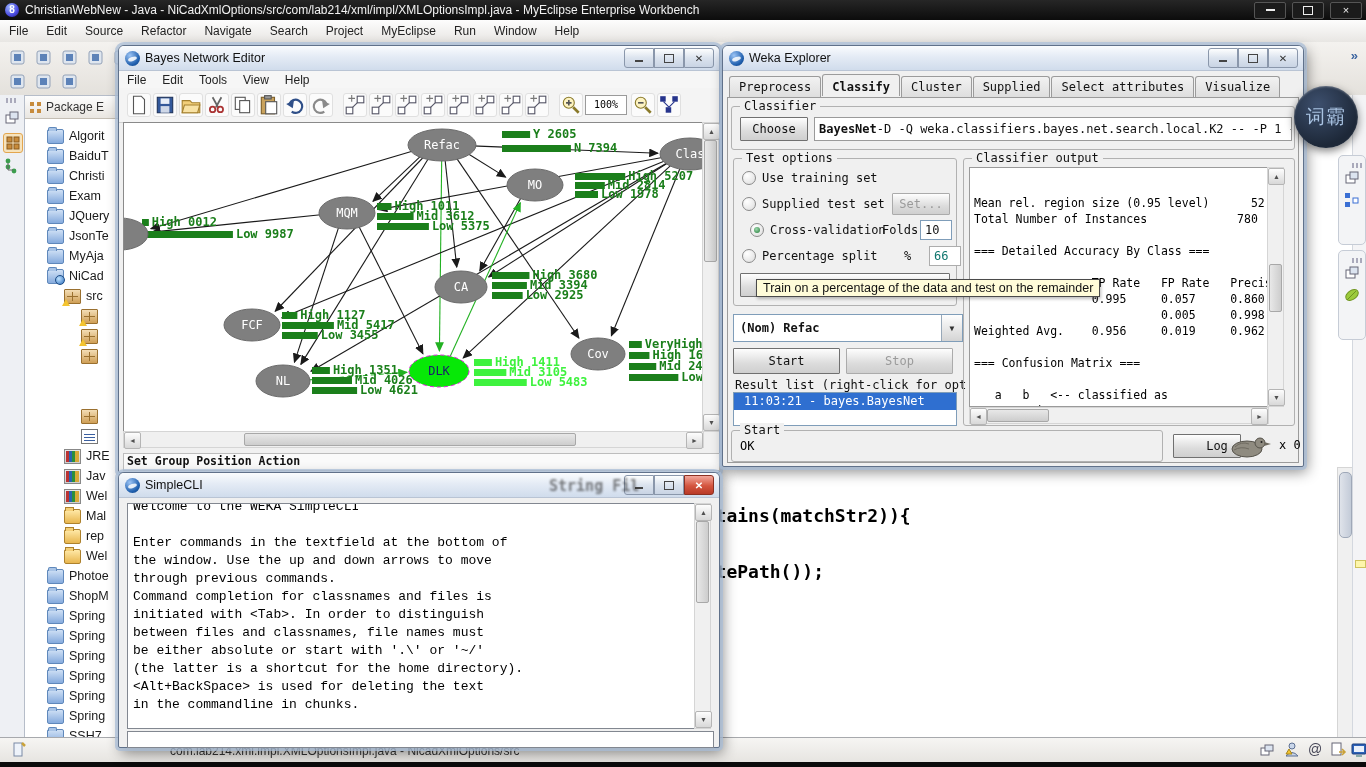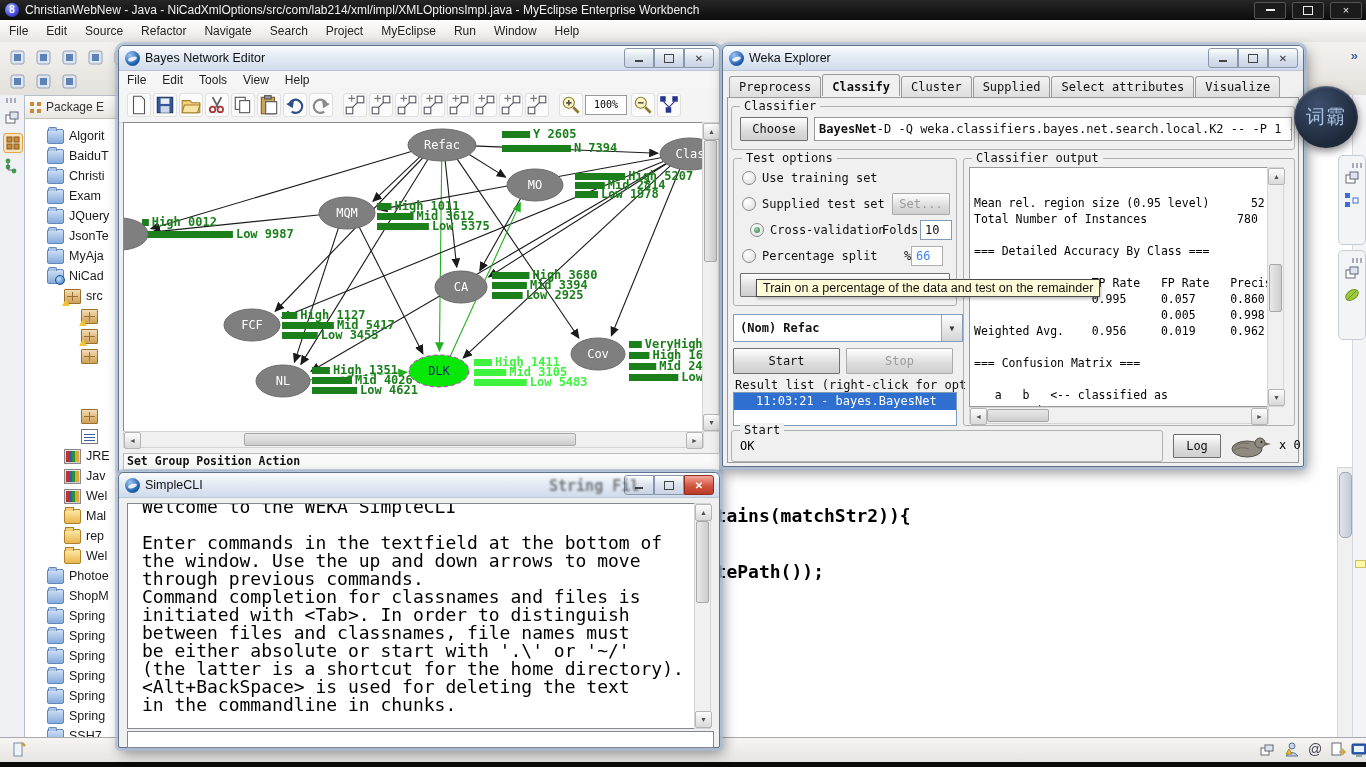--- a/index.html
+++ b/index.html
@@ -124,21 +124,21 @@
   .zoomfield{position:absolute;top:7px;width:40px;height:18px;background:#fff;border:1px solid #9a9a9a;
              font-size:10px;text-align:center;line-height:18px;}
   .canvas{position:absolute;left:4px;top:76px;width:578px;height:308px;background:#fff;border:1px solid #8a8a8a;overflow:hidden;}
   .bstatus{position:absolute;left:4px;top:407px;width:592px;height:16px;background:#fafafa;border:1px solid #bdbdbd;
            font-size:11.5px;font-weight:bold;line-height:15px;padding-left:3px;color:#111;}
 
   
   .ghost{position:absolute;left:430px;top:4px;font-family:"DejaVu Sans Mono",monospace;font-weight:bold;
          font-size:15px;color:rgba(45,45,45,.6);filter:blur(1px);}
   .cliarea{position:absolute;left:8px;top:30px;width:566px;height:224px;background:#fff;border:1px solid #828790;
-           overflow:hidden;font-size:18px;line-height:18px;color:#000;padding-left:14px;}
+           overflow:hidden;font-size:13px;line-height:18px;color:#000;padding-left:5px;font-family:Liberation Mono, monospace;}
   .cliarea .inner{margin-top:-6px;white-space:pre;}
   .cliinput{position:absolute;left:8px;top:258px;width:581px;height:13px;background:#fff;border:1px solid #828790;}
 
   
   .wtabs{position:absolute;left:6px;top:30px;height:22px;display:flex;font-family:"DejaVu Sans Mono",monospace;font-size:12px;}
   .wtab{padding:3px 9px 8px;border:1px solid #9b9b9b;border-bottom:none;background:linear-gradient(#f2f2f2,#ddd);
         margin-right:1px;border-radius:3px 3px 0 0;color:#111;}
   .wtab.active{background:#f0f0f0;position:relative;top:-2px;padding-top:5px;font-weight:bold;}
   .grp{position:absolute;border:1px solid #b1b1b1;border-radius:3px;}
   .grp legend,.glabel{position:absolute;top:-8px;left:8px;background:#f0f0f0;padding:0 4px;
@@ -149,21 +149,21 @@
   .wfield{background:#fff;border:1px solid #7f9db9;font-family:"DejaVu Sans Mono",monospace;font-size:12px;
         position:absolute;display:flex;align-items:center;padding-left:4px;color:#111;}
   .radio-row{position:absolute;display:flex;align-items:center;gap:6px;font-family:"DejaVu Sans Mono",monospace;font-size:12px;color:#111;}
   .rad{width:12px;height:12px;border-radius:50%;border:1px solid #8a8a8a;background:radial-gradient(circle at 35% 30%,#fff,#dcdcdc);position:relative;}
   .rad.on::after{content:"";position:absolute;inset:3px;border-radius:50%;background:radial-gradient(circle at 40% 35%,#9fd8ae,#1f7a35);}
   .combo{position:absolute;background:#fff;border:1px solid #7f9db9;display:flex;align-items:center;
          font-family:"DejaVu Sans Mono",monospace;font-size:12px;font-weight:bold;padding-left:6px;color:#111;}
   .combo .dd{margin-left:auto;width:20px;height:100%;background:linear-gradient(#fefefe,#d4d4d4);border-left:1px solid #98a8b8;
          display:flex;align-items:center;justify-content:center;font-size:8px;color:#333;}
   .rlist{position:absolute;background:#fff;border:1px solid #7f9db9;font-family:"DejaVu Sans Mono",monospace;font-size:12px;}
-  .rlist .row{height:17px;line-height:17px;padding-left:22px;white-space:nowrap;}
+  .rlist .row{height:17px;line-height:17px;padding-left:10px;white-space:nowrap;}
   .rlist .row.sel{background:#2f6fd0;color:#fff;}
   .outarea{position:absolute;background:#fff;border:1px solid #9a9a9a;overflow:hidden;
            font-family:"DejaVu Sans Mono",monospace;font-size:11.5px;line-height:16px;white-space:pre;color:#000;padding-left:4px;}
   .tooltip{position:absolute;background:#fffcd9;border:1px solid #4a4a4a;font-size:12.5px;color:#111;
            padding:1px 6px;white-space:nowrap;z-index:50;box-shadow:1px 2px 3px rgba(0,0,0,.25);}
 
   .cibadge{left:1294px;top:86px;width:64px;height:62px;border-radius:50%;z-index:99;
            background:radial-gradient(circle at 38% 30%,#3d4f6d,#1d2838 70%);
            box-shadow:0 3px 8px rgba(0,0,0,.5),inset 0 1px 2px rgba(255,255,255,.3);
            color:#a9c3e2;font-size:19px;display:flex;align-items:center;justify-content:center;letter-spacing:1px;}
@@ -442,20 +442,21 @@
           <ellipse cx="9" cy="9" rx="7" ry="4.5" fill="#9ccb3b" transform="rotate(-35 9 9)" stroke="#6f9421"></ellipse>
           <path d="M4 14 L13 5" stroke="#6f9421"></path>
         </svg></div>
   </div>
 
   <div class="abs botbar">
     <svg class="botic" style="left:10px" viewBox="0 0 18 18">
         <rect x="4" y="2" width="8" height="13" fill="#eef3fa" stroke="#7a8aa5"></rect>
         <path d="M12 2 l3 3" stroke="#caa23a" stroke-width="2.5"></path>
       </svg>
+    <span class="btext">com.lab214.xml.impl.XMLOptionsImpl.java - NicadXmlOptions/src</span>
     <svg class="botic" style="left:1258px" viewBox="0 0 18 18">
         <rect x="3" y="7" width="8" height="7" fill="#fff" stroke="#667"></rect>
         <rect x="7" y="4" width="8" height="6" fill="#dce4f0" stroke="#667"></rect>
       </svg>
     <svg class="botic" style="left:1283px" viewBox="0 0 18 18">
         <circle cx="9" cy="5" r="3" fill="#c9d6ea" stroke="#5b6f92"></circle>
         <path d="M3 15 q6 -7 12 0z" fill="#c9d6ea" stroke="#5b6f92"></path>
         <path d="M3 13 l3 -5 3 5z" fill="#f4c430" stroke="#a8861a"></path>
       </svg>
     <span class="botic" style="left:1308px;font-size:14px;color:#445;">@</span>
@@ -786,21 +787,21 @@
         <span class="rad on"></span>
           <span>Cross-validation</span>
         </div>
       <span class="radio-row" style="left:148px;top:64px;">Folds</span>
       <div class="wfield" style="left:186px;top:61px;width:26px;height:18px;">10</div>
       <div class="radio-row" style="left:8px;top:90px;">
         <span class="rad"></span>
           <span>Percentage split</span>
         </div>
       <span class="radio-row" style="left:170px;top:90px;">%</span>
-      <div class="wfield" style="left:177px;top:87px;width:26px;height:18px;color:#3b82f6;border-color:#adadad;">66</div>
+      <div class="wfield" style="left:195px;top:87px;width:26px;height:18px;color:#0f766e;border-color:#adadad;">66</div>
       <div class="wbutton" style="left:6px;top:114px;width:208px;height:22px;">More options...</div>
     </div>
 
     <div class="combo" style="left:10px;top:268px;width:222px;height:26px;">
       <span>(Nom) Refac</span>
       <span class="dd">▼</span>
     </div>
     <div class="wbutton" style="left:10px;top:302px;width:105px;height:24px;">Start</div>
     <div class="wbutton dis" style="left:123px;top:302px;width:105px;height:24px;">Stop</div>
     <div class="mono" style="position:absolute;left:12px;top:332px;font-size:12px;color:#111;">Result list (right-click for opt...</div>
@@ -824,21 +825,21 @@
         <div class="arr arrh" style="right:0;">►</div>
       </div>
     </div>
 
     <div class="tooltip" style="left:33px;top:233px;">Train on a percentage of the data and test on the remainder</div>
 
     <div class="grp" style="left:8px;top:384px;width:430px;height:30px;">
       <span class="glabel">Start</span>
       <div class="mono" style="position:absolute;left:8px;top:8px;font-size:12px;">OK</div>
     </div>
-    <div class="wbutton" style="left:450px;top:388px;width:46px;height:22px;">Log</div>
+    <div class="wbutton" style="left:450px;top:388px;width:46px;height:22px;padding-left:20px;">Log</div>
     <svg style="position:absolute;left:504px;top:384px;" width="46" height="30" viewBox="0 0 46 30">
       <ellipse cx="20" cy="19" rx="15" ry="8" fill="#8f8b80" stroke="#55524a"></ellipse>
       <circle cx="33" cy="13" r="5" fill="#8f8b80" stroke="#55524a"></circle>
       <polygon points="37,12 44,14 37,16" fill="#6e6a60"></polygon>
       <circle cx="34.5" cy="12" r="1" fill="#222"></circle>
       <path d="M8 17 q6 -6 14 -3 M7 20 q7 -4 15 -1" stroke="#6e6a60" fill="none"></path>
     </svg>
     <span class="mono" style="position:absolute;left:556px;top:392px;font-size:12px;">x 0</span>
   </div>
 

